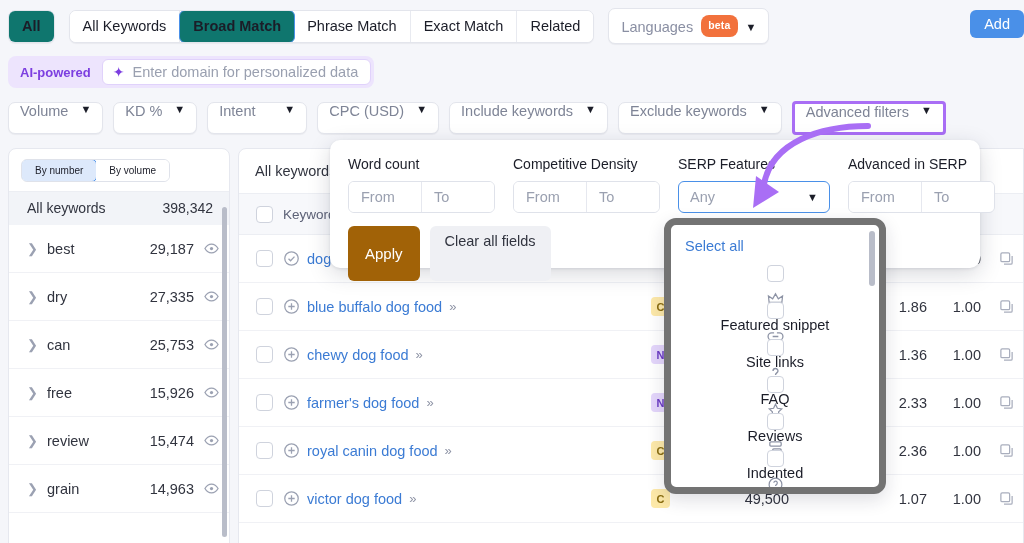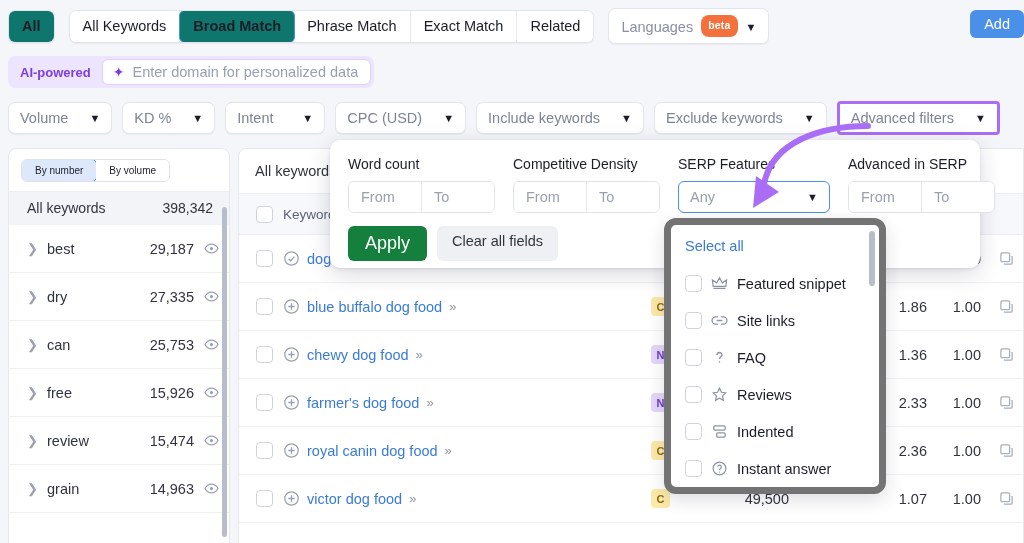--- a/index.html
+++ b/index.html
@@ -50,21 +50,21 @@
     display: flex; align-items: center; gap: 8px;
     background: #fff; border: 1px solid #e0d2fb; border-radius: 6px;
     height: 26px; padding: 0 12px 0 10px; min-width: 256px;
   }
   .aiph { font-size: 14.5px; color: #9aa0b0; }
   .sparkle { color: #7c3ee0; font-size: 14px; line-height: 1; }
 
   
   .filterrow { position: absolute; left: 8px; top: 101px; display: flex; gap: 10px; align-items: center; }
   .fbtn {
-    display: flex; align-items: center; gap: 21px;
+    display: flex; align-items: flex-start; gap: 12px;
     background: #fff; border: 1px solid #e3e5ec; border-radius: 7px;
     height: 32px; padding: 0 11px; font-size: 14.5px; color: #7e8496;
     box-shadow: 0 1px 1px rgba(20,25,40,.05); cursor: pointer; white-space: nowrap;
   }
   .fbtn .chev { color: #1b1d28; font-size: 11px; }
   .fbtn.hl {
     border: 3px solid #a96ef5; border-radius: 4px; color: #7e8496;
     background: #fff; box-shadow: none; height: 34px; padding: 0 11px;
   }
 
@@ -147,35 +147,35 @@
   .rng input { border: none; outline: none; width: 72px; padding: 0 12px; font-size: 14.5px;
                font-family: "Liberation Sans", sans-serif; color: #31343f; background: #fff; }
   .rng input::placeholder { color: #9aa0b0; }
   .rng .divl { width: 1px; background: #e6e8ef; }
   .serpsel {
     display: flex; align-items: center; justify-content: space-between;
     border: 1px solid #4a90e8; border-radius: 6px; height: 32px; width: 152px;
     padding: 0 11px; font-size: 14.5px; color: #9aa0b0; background: #fff; cursor: pointer;
   }
   .popbtns { display: flex; gap: 10px; padding: 13px 18px 0; }
-  .applybtn { background: #15803d; color: #fff; font-size: 18px; border-radius: 6px;
-              padding: 7px 17px; cursor: pointer; }
+  .applybtn { background: #a16207; color: #fff; font-size: 15px; border-radius: 6px;
+              padding: 19px 17px; cursor: pointer; }
   .clearbtn { background: #eff0f4; color: #31343f; font-size: 14.5px; border-radius: 6px;
               padding: 7px 15px; cursor: pointer; }
 
   
   .serpdd {
     position: absolute; left: 664px; top: 218px; width: 222px; height: 276px;
     border: 7px solid #737373; border-radius: 12px; background: #fff; z-index: 12;
     box-shadow: 0 6px 18px rgba(25,30,55,.14);
     overflow: hidden;
   }
   .ddinner { position: relative; height: 100%; }
   .selall { font-size: 14.5px; color: #3b7bd4; padding: 13px 0 11px 14px; cursor: pointer; }
-  .ddopt { display: flex; align-items: center; gap: 9px; height: 37px; padding: 0 14px; cursor: pointer; }
+  .ddopt { display: flex; align-items: center; gap: 9px; height: 37px; padding: 0 14px; cursor: pointer; flex-direction: column; }
   .ddopt .cbox { flex: none; }
   .optic { width: 17px; height: 17px; color: #8d93a5; flex: none; }
   .optlabel { font-size: 14.5px; color: #1b1d28; }
   .ddsep { height: 1px; background: #edeef2; margin: 8px 0 0; }
   .ddthumb { position: absolute; right: 4px; top: 6px; width: 6px; height: 55px;
              background: #b9bdc9; border-radius: 4px; }
 
   
   .arrow { position: absolute; left: 750px; top: 120px; width: 130px; height: 100px; z-index: 13; }
 </style>

